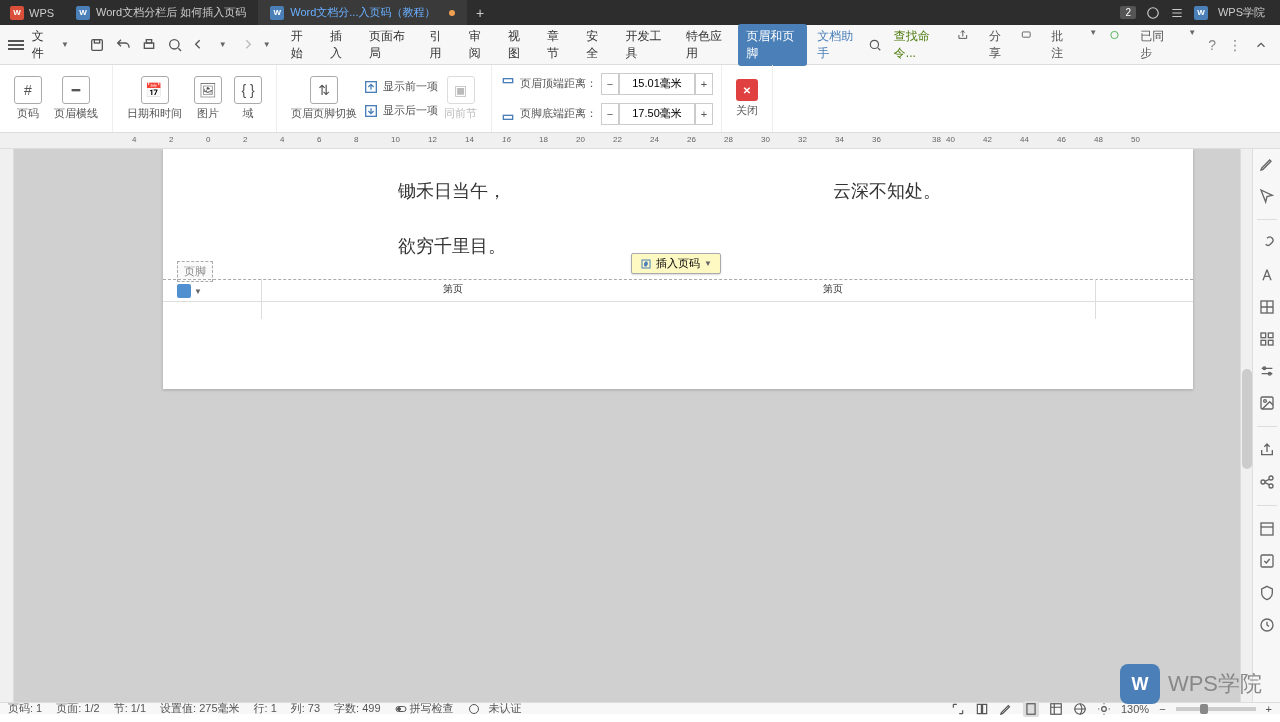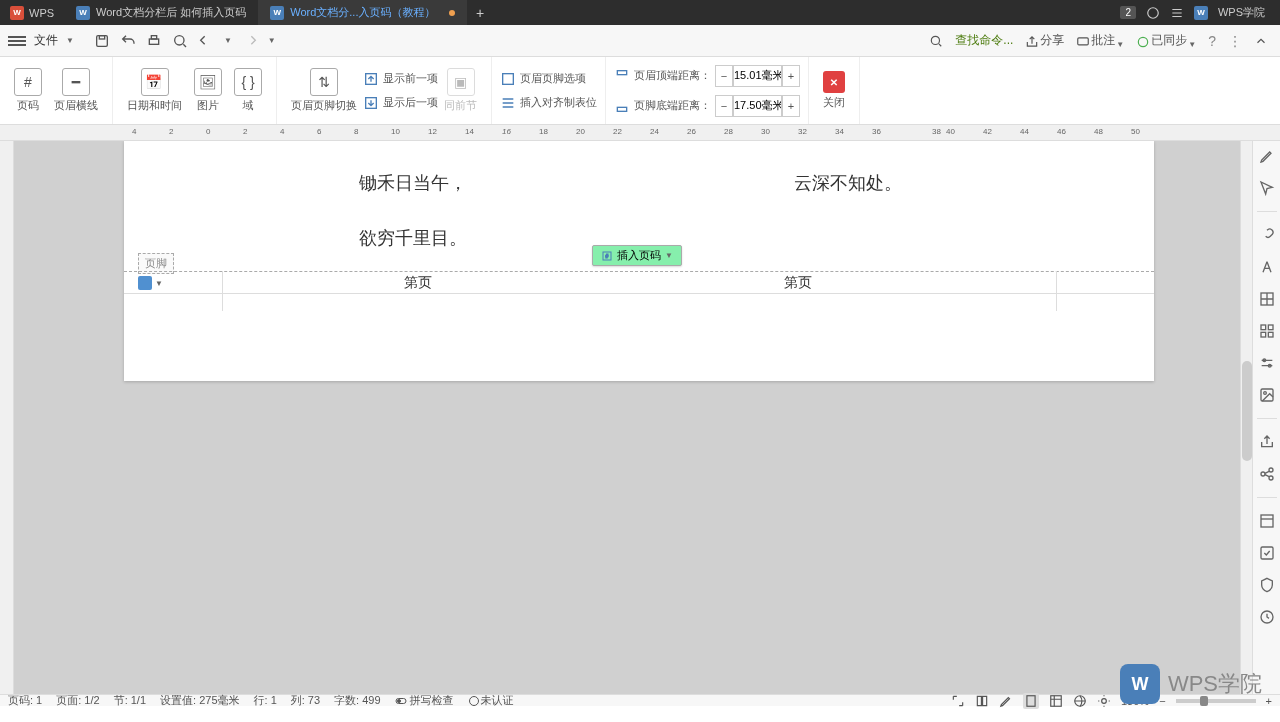--- a/index.html
+++ b/index.html
@@ -9,63 +9,63 @@
 .wps-logo { display: flex; align-items: center; padding: 0 10px; height: 100%; gap: 5px; }
 .wps-logo-icon { width: 14px; height: 14px; background: #d94f3a; border-radius: 2px; display: inline-flex; align-items: center; justify-content: center; color: #fff; font-size: 8px; font-weight: bold; }
 .tab { height: 100%; display: flex; align-items: center; padding: 0 12px; gap: 6px; position: relative; }
 .tab.active { background: #3a3a3a; }
 .tab-icon { width: 14px; height: 14px; background: #4a7fb8; border-radius: 2px; display: inline-flex; align-items: center; justify-content: center; color: #fff; font-size: 8px; font-weight: bold; }
 .tab-dot { width: 6px; height: 6px; background: #f0a050; border-radius: 50%; margin-left: 8px; }
 .tab-add { width: 25px; height: 25px; display: flex; align-items: center; justify-content: center; cursor: pointer; font-size: 14px; }
 .titlebar-right { margin-left: auto; display: flex; align-items: center; gap: 10px; padding-right: 15px; }
 .badge { background: #555; color: #fff; padding: 1px 5px; border-radius: 2px; font-size: 10px; }
 
-.menubar { height: 32px; background: #f7f7f7; border-bottom: 1px solid #ddd; display: flex; align-items: center; font-size: 12px; }
+.menubar { height: 40px; background: #f7f7f7; border-bottom: 1px solid #ddd; display: flex; align-items: center; font-size: 12px; }
 .menu-left { display: flex; align-items: center; padding: 0 8px; gap: 2px; }
 .hamburger { width: 18px; display: flex; flex-direction: column; gap: 2px; }
 .hamburger span { height: 2px; background: #555; }
 .file-menu { padding: 0 6px; color: #333; }
 .chevron { font-size: 8px; color: #666; }
 .menu-icons { display: flex; align-items: center; gap: 10px; padding: 0 12px; }
 .menu-tabs { display: flex; align-items: center; gap: 2px; }
 .menu-tab { padding: 4px 8px; color: #333; border-radius: 3px; }
 .menu-tab.active { background: #4a7fb8; color: #fff; }
 .menu-tab.link { color: #4a7fb8; }
 .menu-right { margin-left: auto; display: flex; align-items: center; gap: 12px; padding-right: 12px; color: #555; }
-.menu-right-item { display: flex; align-items: flex-end; gap: 1px; }
+.menu-right-item { display: flex; align-items: flex-start; gap: 20px; }
 
 .ribbon { height: 68px; background: #fff; border-bottom: 1px solid #ddd; display: flex; align-items: stretch; font-size: 11px; color: #555; }
 .ribbon-group { display: flex; align-items: center; padding: 0 8px; border-right: 1px solid #eee; }
 .ribbon-btn { display: flex; flex-direction: column; align-items: center; justify-content: center; padding: 4px 6px; gap: 2px; }
 .ribbon-icon-lg { width: 28px; height: 28px; border: 1px solid #aaa; border-radius: 3px; display: flex; align-items: center; justify-content: center; font-size: 14px; }
 .ribbon-row { display: flex; align-items: center; gap: 4px; padding: 3px 0; white-space: nowrap; }
 .ribbon-stack { display: flex; flex-direction: column; justify-content: center; gap: 2px; }
 .distance-input { display: flex; align-items: center; gap: 0; }
-.distance-field { width: 49px; height: 22px; border: 1px solid #ccc; text-align: center; font-size: 11px; }
+.distance-field { width: 76px; height: 22px; border: 1px solid #ccc; text-align: center; font-size: 11px; }
 .spin-btn { width: 18px; height: 22px; border: 1px solid #ccc; background: #fff; font-size: 11px; display: flex; align-items: center; justify-content: center; }
 .close-btn { width: 22px; height: 22px; background: #e04040; color: #fff; border-radius: 3px; display: flex; align-items: center; justify-content: center; font-size: 10px; font-weight: bold; }
 
 .ruler-area { display: flex; height: 16px; background: #f0f0f0; border-bottom: 1px solid #ddd; }
 .ruler-corner { width: 14px; }
 .ruler { flex: 1; position: relative; font-size: 8px; color: #666; overflow: hidden; }
 .ruler-tick { position: absolute; top: 2px; }
 
 .workspace { height: 553px; display: flex; background: #d0d0d0; }
 .vruler { width: 14px; background: #f0f0f0; border-right: 1px solid #ddd; }
-.doc-area { flex: 1; overflow: hidden; position: relative; }
+.doc-area { flex: 1; overflow: hidden; position: relative; margin-left: 39px; }
 .page { position: absolute; background: #fff; box-shadow: 0 1px 3px rgba(0,0,0,0.2); }
 .page1 { left: 110px; top: 0; width: 1030px; height: 240px; }
 .page2 { left: 110px; top: 265px; width: 1030px; height: 290px; }
 .dashed-line { position: absolute; left: 0; right: 0; border-top: 1px dashed #aaa; }
 .content-text { position: absolute; font-size: 18px; color: #333; font-family: "SimSun", serif; }
 .footer-label { position: absolute; left: 14px; font-size: 11px; color: #888; border: 1px dashed #aaa; padding: 2px 6px; background: #fafafa; }
 .df-wrap { position: absolute; left: 14px; display:flex; align-items:center; gap:3px; }
 .doc-footer-icon { width: 14px; height: 14px; background: #5090d0; border-radius: 2px; }
-.insert-pgnum-btn { position: absolute; border: 1px solid #aaa; background: #86efac; padding: 2px 8px; font-size: 11px; display: flex; align-items: center; gap: 4px; border-radius: 2px; box-shadow: 0 1px 2px rgba(0,0,0,0.15); }
-.pgnum-text { position: absolute; font-size: 14px; color: #333; }
+.insert-pgnum-btn { position: absolute; border: 1px solid #aaa; background: #fef9c3; padding: 2px 8px; font-size: 11px; display: flex; align-items: center; gap: 4px; border-radius: 2px; box-shadow: 0 1px 2px rgba(0,0,0,0.15); }
+.pgnum-text { position: absolute; font-size: 10px; color: #333; }
 .col-divider { position: absolute; width: 0; border-left: 1px solid #ddd; }
 
 .sidepanel { width: 28px; background: #f7f7f7; border-left: 1px solid #ddd; display: flex; flex-direction: column; align-items: center; padding-top: 6px; gap: 14px; }
 .side-icon { width: 18px; height: 18px; color: #666; display: flex; align-items: center; justify-content: center; }
 .sep { width: 20px; height: 1px; background: #ddd; }
 
 .statusbar { height: 12px; background: #f7f7f7; border-top: 1px solid #ddd; display: flex; align-items: center; font-size: 11px; color: #555; padding: 0 8px; gap: 14px; }
 .status-right { margin-left: auto; display: flex; align-items: center; gap: 10px; }
 .zoom-slider { width: 80px; height: 4px; background: #ccc; position: relative; }
 .zoom-thumb { position: absolute; left: 30%; top: -3px; width: 8px; height: 10px; background: #888; border-radius: 2px; }
@@ -150,20 +150,34 @@
           <path d="M10 17l-6-6 6-6"></path>
         </svg>
       </span>
     <span class="chevron">▼</span>
     <span>
         <svg width="16" height="16" viewBox="0 0 24 24" fill="none" stroke="#bbb" stroke-width="2">
           <path d="M14 17l6-6-6-6"></path>
         </svg>
       </span>
     <span class="chevron">▼</span>
+  </div>
+  <div class="menu-tabs">
+    <span class="menu-tab">开始</span>
+    <span class="menu-tab">插入</span>
+    <span class="menu-tab">页面布局</span>
+    <span class="menu-tab">引用</span>
+    <span class="menu-tab">审阅</span>
+    <span class="menu-tab">视图</span>
+    <span class="menu-tab">章节</span>
+    <span class="menu-tab">安全</span>
+    <span class="menu-tab">开发工具</span>
+    <span class="menu-tab">特色应用</span>
+    <span class="menu-tab active">页眉和页脚</span>
+    <span class="menu-tab link">文档助手</span>
   </div>
   <div class="menu-right">
     <span>
         <svg width="14" height="14" viewBox="0 0 24 24" fill="none" stroke="#555" stroke-width="2">
           <circle cx="11" cy="11" r="7"></circle>
           <path d="M21 21l-4-4"></path>
         </svg>
       </span>
     <span style="color:#4d7c0f">查找命令...</span>
     <div class="menu-right-item">
@@ -238,36 +252,20 @@
         <svg width="16" height="16" viewBox="0 0 24 24" fill="none" stroke="#4a7fb8" stroke-width="2">
             <rect x="4" y="4" width="16" height="16"></rect>
             <path d="M12 16V8M8 12l4 4 4-4"></path>
           </svg>
         <span>显示后一项</span>
       </div>
     </div>
     <div class="ribbon-btn" style="opacity:0.4">
       <div class="ribbon-icon-lg">▣</div>
       <span>同前节</span>
-    </div>
-  </div>
-  <div class="ribbon-group">
-    <div class="ribbon-stack">
-      <div class="ribbon-row">
-        <svg width="16" height="16" viewBox="0 0 24 24" fill="none" stroke="#4a7fb8" stroke-width="2">
-            <rect x="4" y="4" width="16" height="16"></rect>
-          </svg>
-        <span>页眉页脚选项</span>
-      </div>
-      <div class="ribbon-row">
-        <svg width="16" height="16" viewBox="0 0 24 24" fill="none" stroke="#4a7fb8" stroke-width="2">
-            <path d="M4 6h16M4 12h16M4 18h16"></path>
-          </svg>
-        <span>插入对齐制表位</span>
-      </div>
     </div>
   </div>
   <div class="ribbon-group">
     <div class="ribbon-stack">
       <div class="ribbon-row">
         <svg width="16" height="16" viewBox="0 0 24 24" fill="none" stroke="#4a7fb8" stroke-width="2">
             <rect x="5" y="4" width="14" height="6"></rect>
           </svg>
         <span>页眉顶端距离：</span>
         <div class="distance-input">
@@ -465,21 +463,21 @@
   <span>行: 1</span>
   <span>列: 73</span>
   <span>字数: 499</span>
   <span style="display:flex;align-items:center;gap:3px">
     <svg width="12" height="12" viewBox="0 0 24 24" fill="none" stroke="#555" stroke-width="2">
         <rect x="2" y="7" width="20" height="10" rx="5"></rect>
         <circle cx="8" cy="12" r="3" fill="#555"></circle>
       </svg>
     <span>拼写检查</span>
   </span>
-  <span style="display:flex;align-items:center;gap:1px">
+  <span style="display:flex;align-items:center;gap:9px">
     <svg width="12" height="12" viewBox="0 0 24 24" fill="none" stroke="#555" stroke-width="2">
         <circle cx="12" cy="12" r="9"></circle>
       </svg>
     <span>未认证</span>
   </span>
   <div class="status-right">
     <span>
         <svg width="14" height="14" viewBox="0 0 24 24" fill="none" stroke="#555" stroke-width="2">
           <path d="M4 4h6M4 4v6M20 20h-6M20 20v-6"></path>
         </svg>

